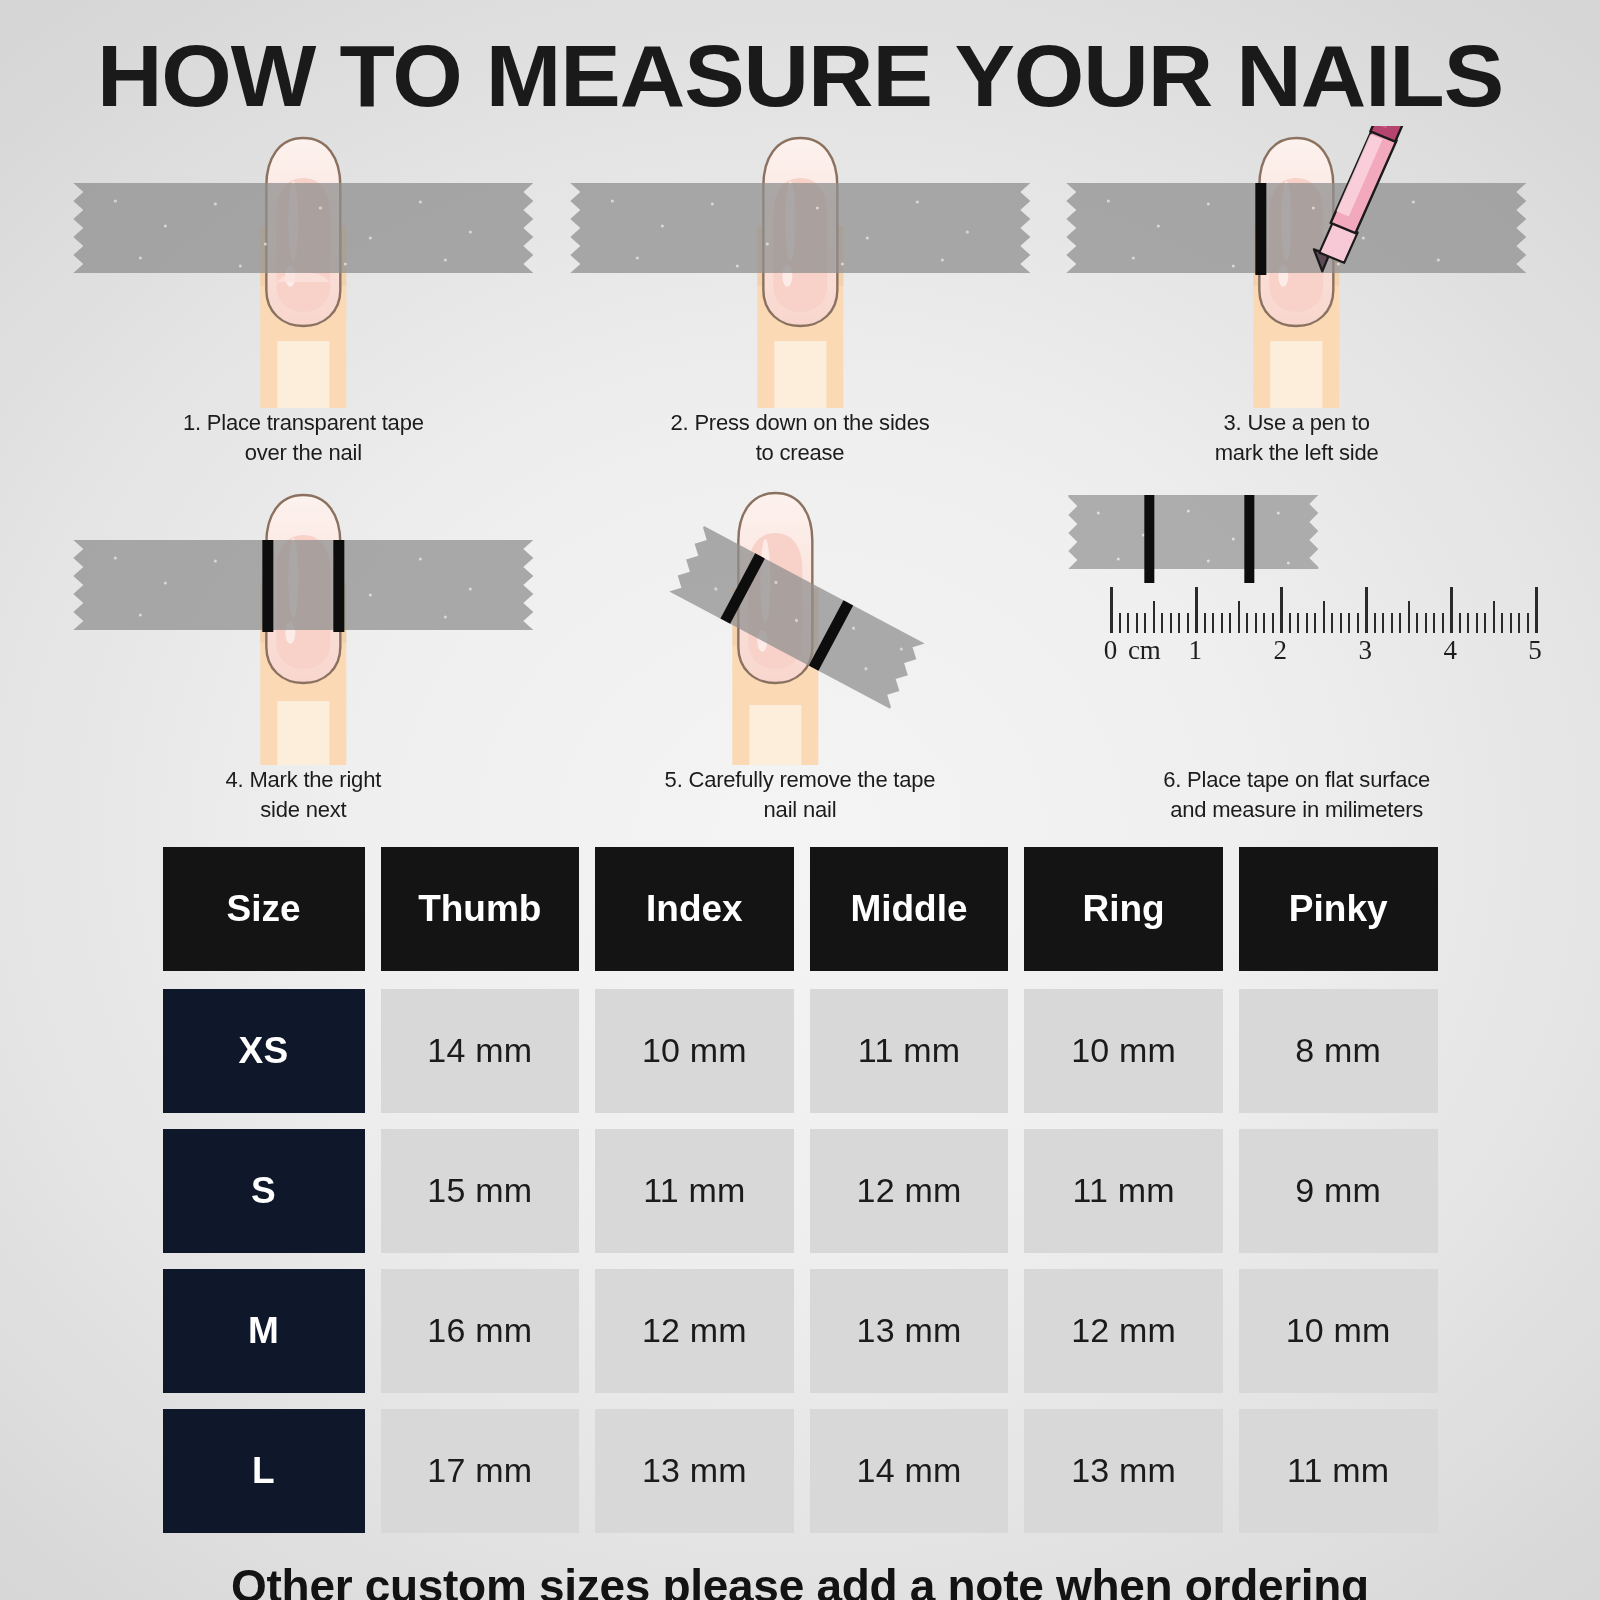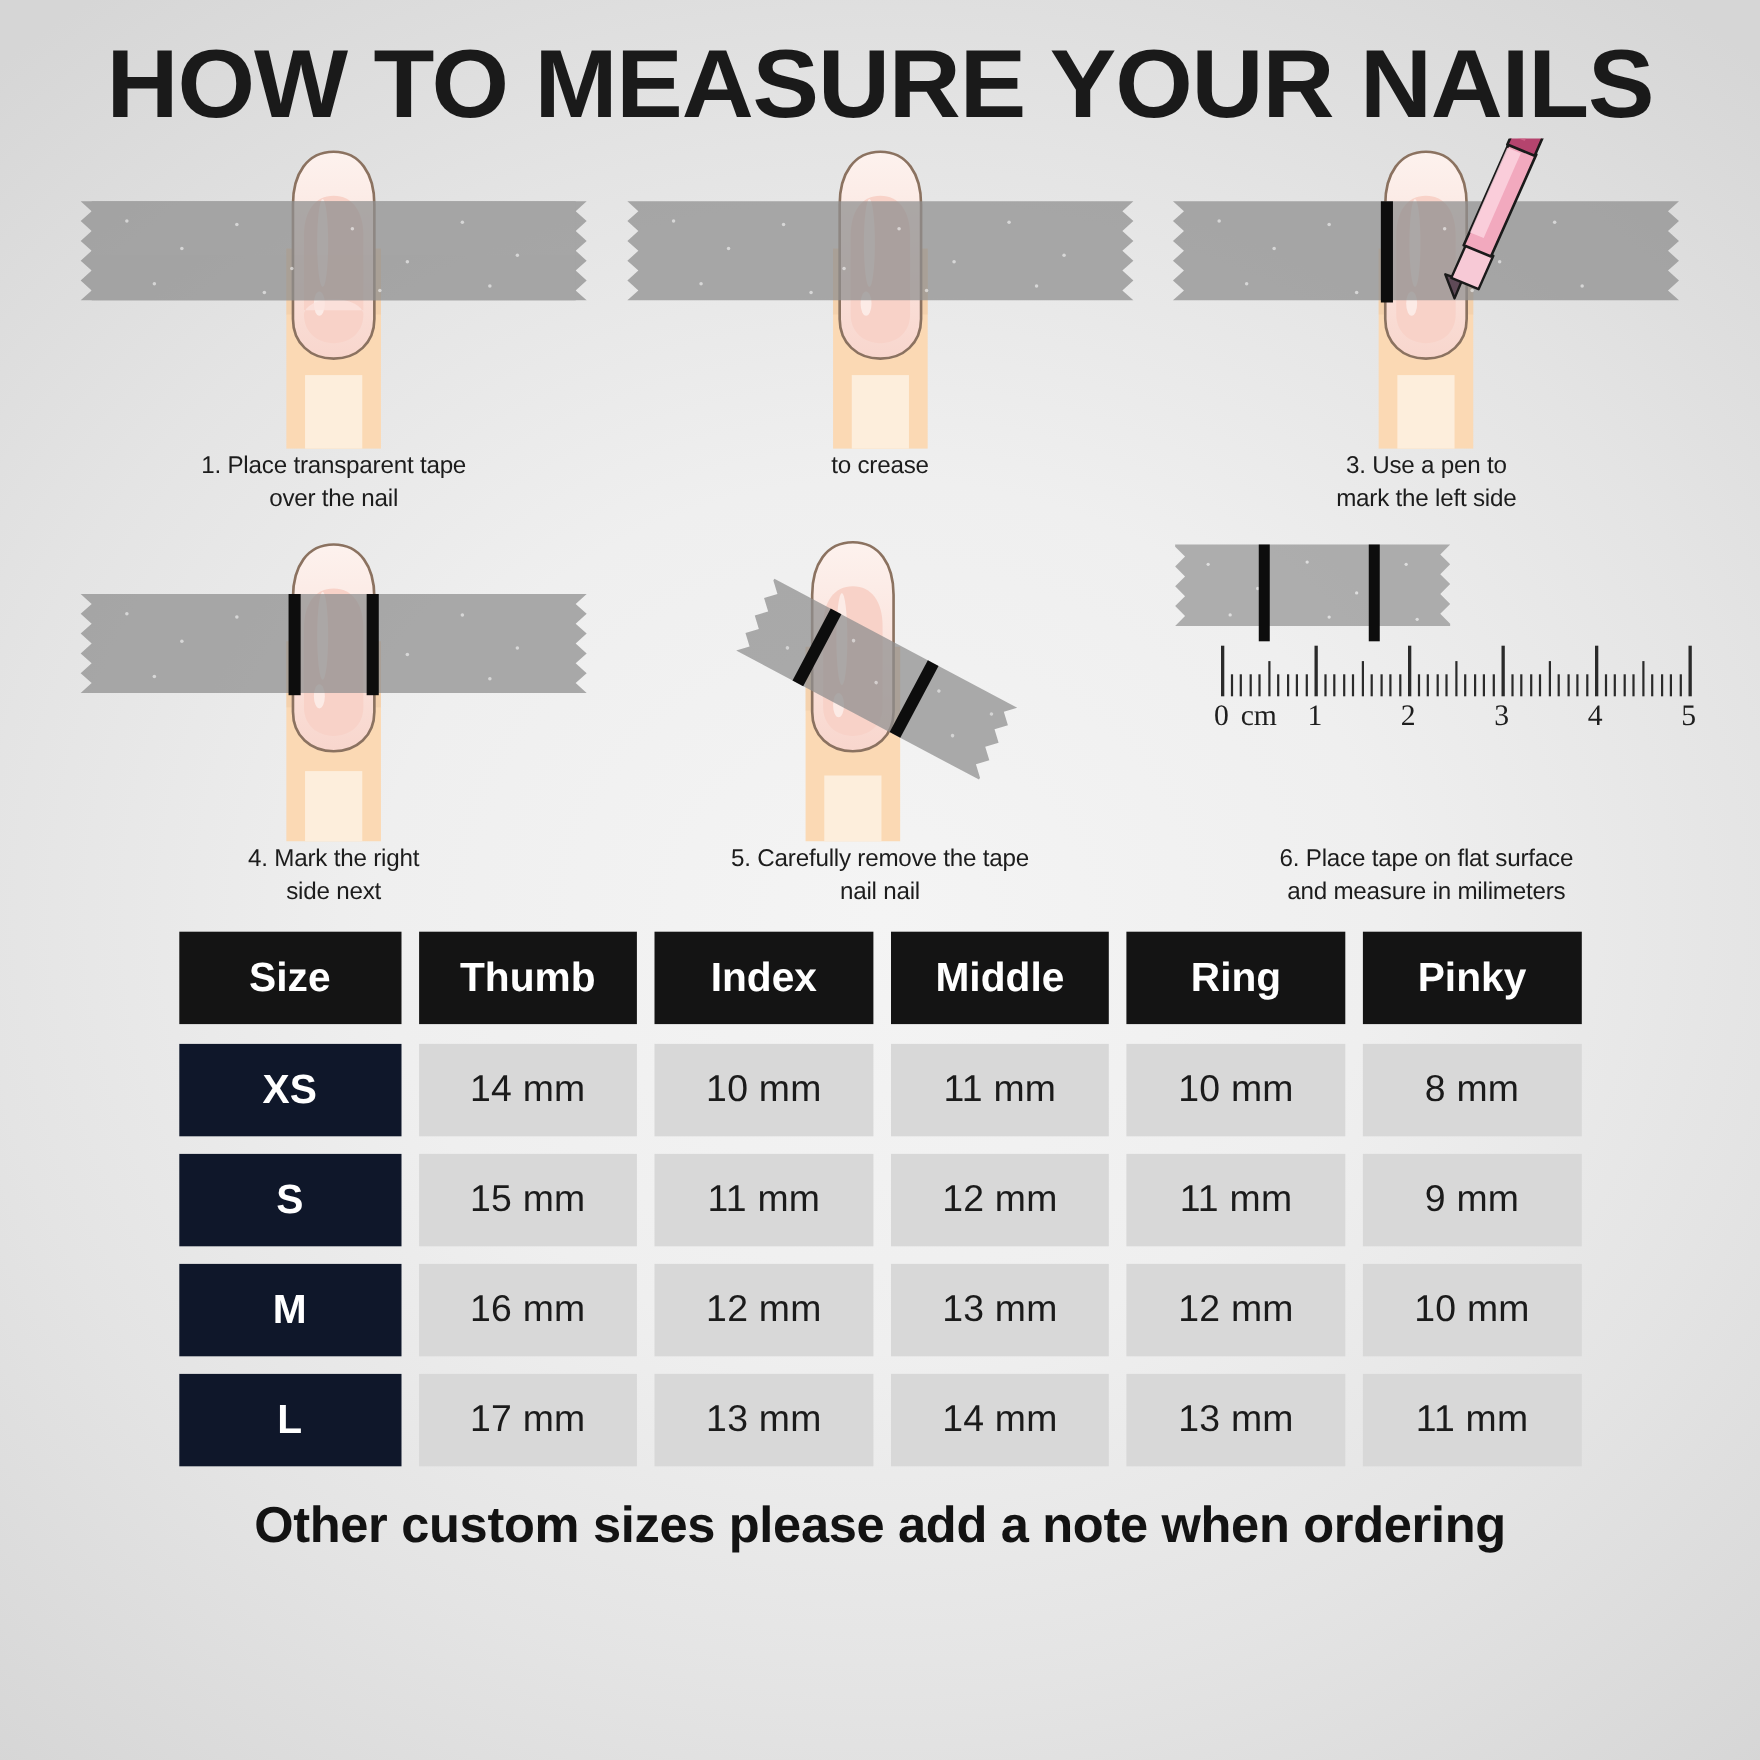--- a/index.html
+++ b/index.html
@@ -56,21 +56,21 @@
     font-size:27px;
     color:#1E1E1E;
     transform:translateX(-50%);
   }
 
   
   .table-wrap { width:1275px; margin:22px auto 0; }
   .trow { display:grid; grid-template-columns:202px 1fr 1fr 1fr 1fr 1fr; gap:16px; margin-bottom:16px; }
   .trow.head { margin-bottom:18px; }
   .cell {
-    height:84px;
+    height:124px;
     display:flex; align-items:center; justify-content:center;
     font-size:34px; color:#1B1B1B;
     background:#D8D8D8;
     letter-spacing:.2px;
   }
   .cell.head { background:#141414; color:#fff; font-weight:bold; font-size:37px; letter-spacing:0; }
   .cell.size { background:#0f172a; color:#fff; font-weight:bold; font-size:37px; }
 
   .footer {
     text-align:center;
@@ -172,20 +172,21 @@
           <circle cx="365" cy="76" r="1.6" fill="#fff"></circle>
             <circle cx="415" cy="106" r="1.6" fill="#fff"></circle>
           <circle cx="85" cy="132" r="1.6" fill="#fff"></circle>
             <circle cx="185" cy="140" r="1.6" fill="#fff"></circle>
           <circle cx="290" cy="138" r="1.6" fill="#fff"></circle>
             <circle cx="390" cy="134" r="1.6" fill="#fff"></circle>
         </g>
       </svg>
     </div>
     <div class="caption">
+      <div>2. Press down on the sides</div>
       <div>to crease</div>
     </div>
   </div>
 
   <div class="step">
     <div class="art">
       <svg width="100%" height="282" viewBox="0 0 496 282">
         <defs>
           <linearGradient id="nailG3" x1="0" y1="0" x2="0" y2="1">
             <stop offset="0" stop-color="#FDF2EE"></stop>

